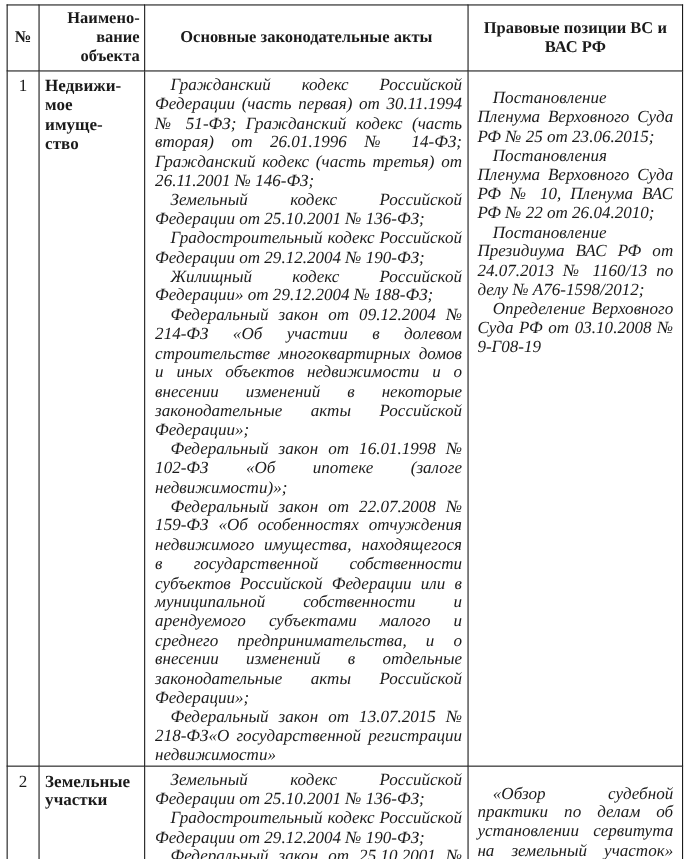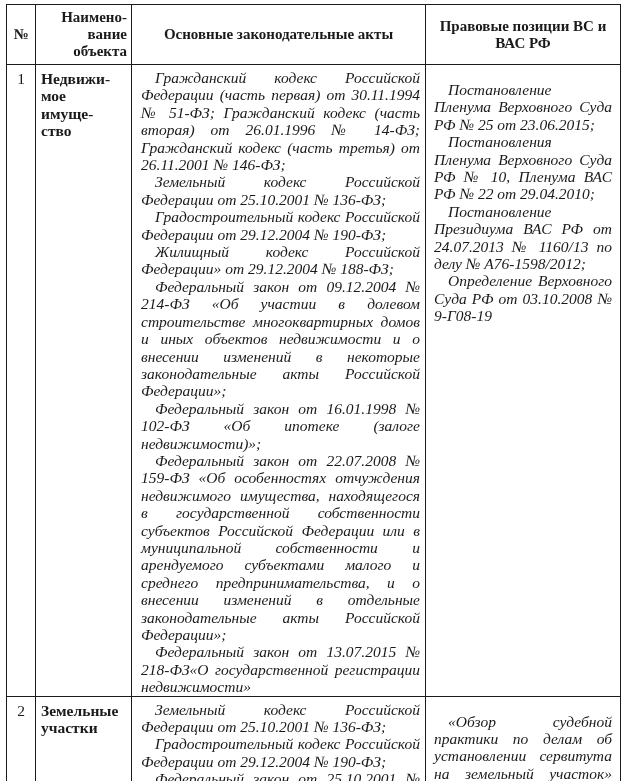--- a/index.html
+++ b/index.html
@@ -107,21 +107,21 @@
             <p class="para">Земельный кодекс Российской Федерации от 25.10.2001 № 136-ФЗ;</p>
             <p class="para">Градостроительный кодекс Российской Федерации от 29.12.2004 № 190-ФЗ;</p>
             <p class="para">Жилищный кодекс Российской Федерации» от 29.12.2004 № 188-ФЗ;</p>
             <p class="para">Федеральный закон от 09.12.2004 № 214-ФЗ «Об участии в долевом строительстве многоквартирных домов и иных объектов недвижимости и о внесении изменений в некоторые законодательные акты Российской Федерации»;</p>
             <p class="para">Федеральный закон от 16.01.1998 № 102-ФЗ «Об ипотеке (залоге недвижимости)»;</p>
             <p class="para">Федеральный закон от 22.07.2008 № 159-ФЗ «Об особенностях отчуждения недвижимого имущества, находящегося в государственной собственности субъектов Российской Федерации или в муниципальной собственности и арендуемого субъектами малого и среднего предпринимательства, и о внесении изменений в отдельные законодательные акты Российской Федерации»;</p>
             <p class="para">Федеральный закон от 13.07.2015 № 218-ФЗ«О государственной регистрации недвижимости»</p>
           </td>
         <td class="cell-pos">
             <p class="para">Постановление Пленума Верховного Суда РФ № 25 от 23.06.2015;</p>
-            <p class="para">Постановления Пленума Верховного Суда РФ № 10, Пленума ВАС РФ № 22 от 29.04.2010;</p>
+            <p class="para">Постановления Пленума Верховного Суда РФ № 10, Пленума ВАС РФ № 22 от 26.04.2010;</p>
             <p class="para">Постановление Президиума ВАС РФ от 24.07.2013 № 1160/13 по делу № А76-1598/2012;</p>
             <p class="para">Определение Верховного Суда РФ от 03.10.2008 № 9-Г08-19</p>
           </td>
       </tr>
       <tr class="row-2">
         <td class="cell-num">2</td>
         <td class="cell-name">Земельные участки</td>
         <td class="cell-acts">
             <p class="para">Земельный кодекс Российской Федерации от 25.10.2001 № 136-ФЗ;</p>
             <p class="para">Градостроительный кодекс Российской Федерации от 29.12.2004 № 190-ФЗ;</p>

